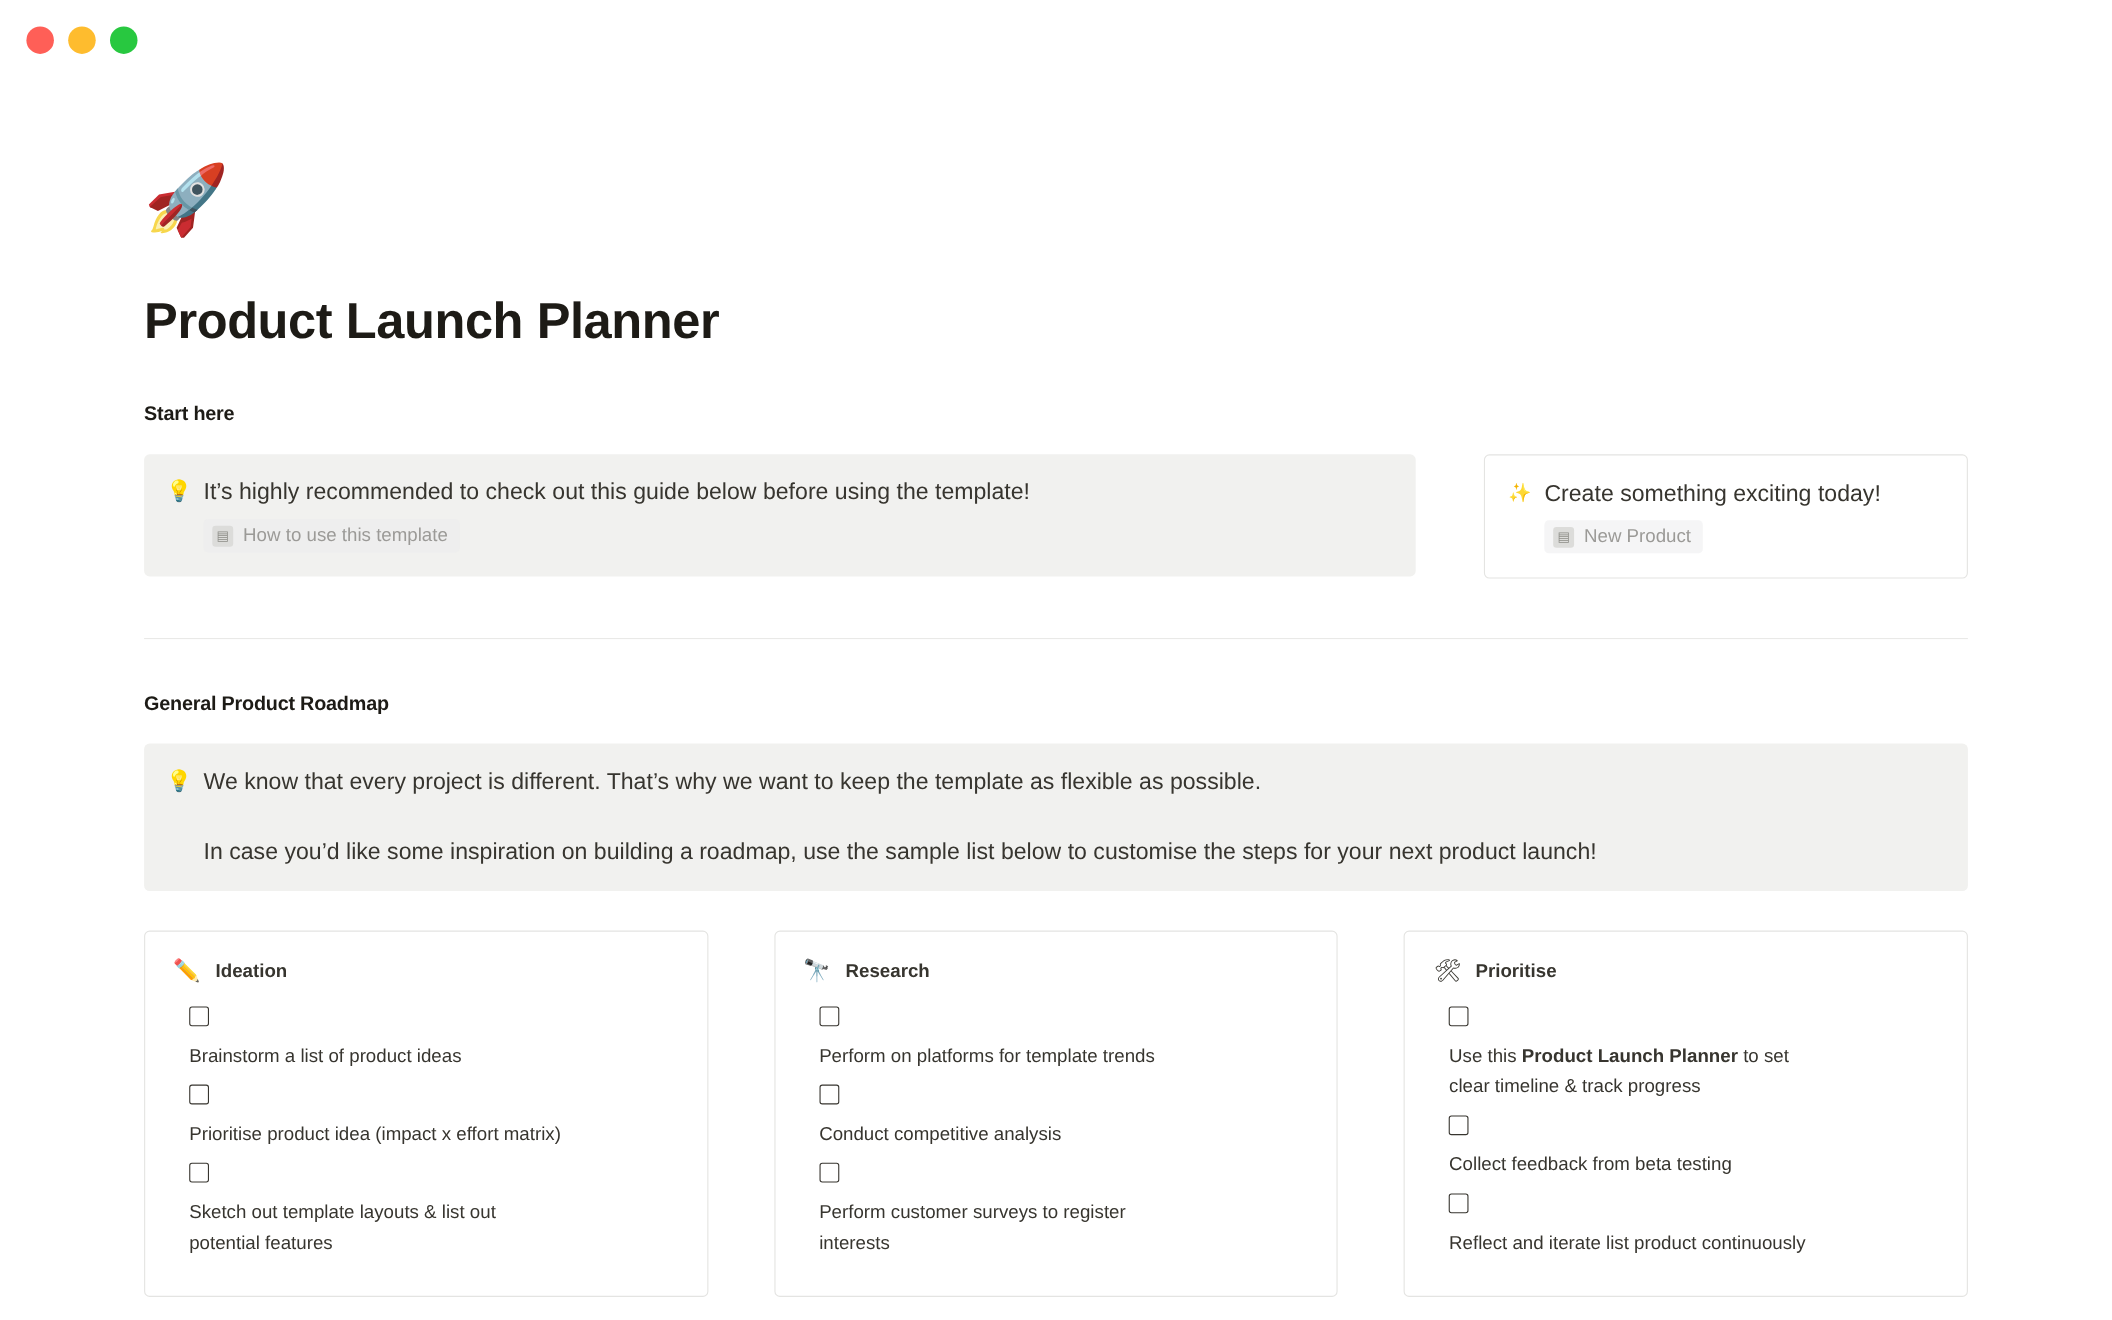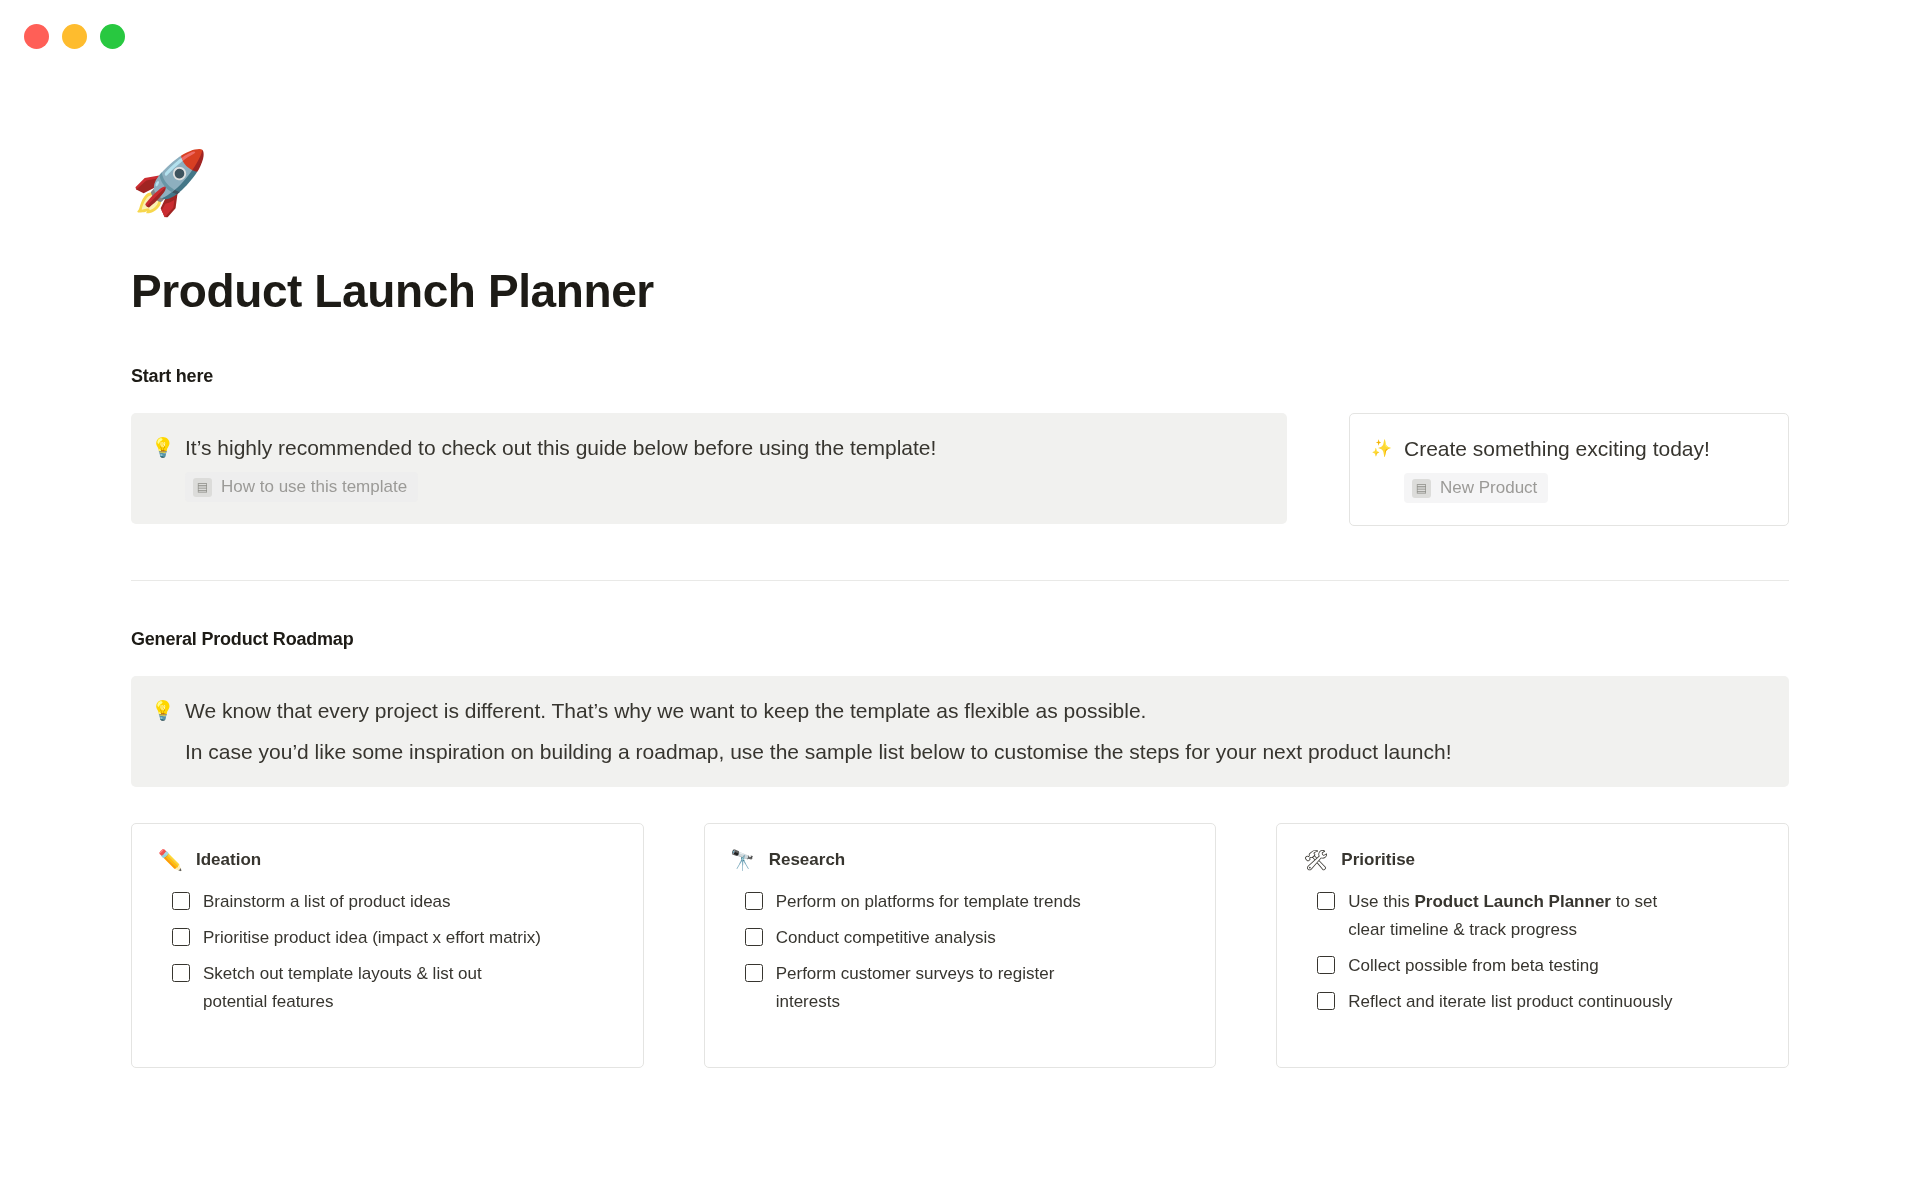--- a/index.html
+++ b/index.html
@@ -87,21 +87,21 @@
     flex: 0 0 auto;
     width: 22px;
     text-align: center;
   }
   .callout-body { flex: 1 1 auto; }
   .callout-text {
     font-size: 21px;
     color: #37352f;
     line-height: 26px;
   }
-  .callout-text + .callout-text { margin-top: 15px; }
+  .callout-text + .callout-text { margin-top: 38px; }
 
   .inline-page-link {
     margin-top: 11px;
     display: inline-flex;
     align-items: center;
     gap: 9px;
     color: #9b9a97;
     font-size: 17px;
     padding: 5px 11px 5px 8px;
     border-radius: 4px;
@@ -170,20 +170,21 @@
     font-size: 17px;
     font-weight: bold;
     color: #37352f;
   }
   .todo {
     display: flex;
     gap: 13px;
     align-items: flex-start;
     padding: 4px 0;
     margin-left: 14px;
+    flex-direction: column;
   }
   .checkbox {
     flex: 0 0 auto;
     width: 18px;
     height: 18px;
     border: 1.6px solid #37352f;
     border-radius: 2.5px;
     margin-top: 4px;
     background: #fff;
     cursor: pointer;
@@ -301,21 +302,21 @@
       <div class="card-head">
         <div class="card-emoji">🛠</div>
         <div class="card-title">Prioritise</div>
       </div>
       <div class="todo">
         <span class="checkbox"></span>
         <span class="todo-label">Use this <b>Product Launch Planner</b> to set clear timeline &amp; track progress</span>
       </div>
       <div class="todo">
         <span class="checkbox"></span>
-        <span class="todo-label">Collect possible from beta testing</span>
+        <span class="todo-label">Collect feedback from beta testing</span>
       </div>
       <div class="todo">
         <span class="checkbox"></span>
         <span class="todo-label">Reflect and iterate list product continuously</span>
       </div>
     </div>
 
   </div>
 
 </div>

